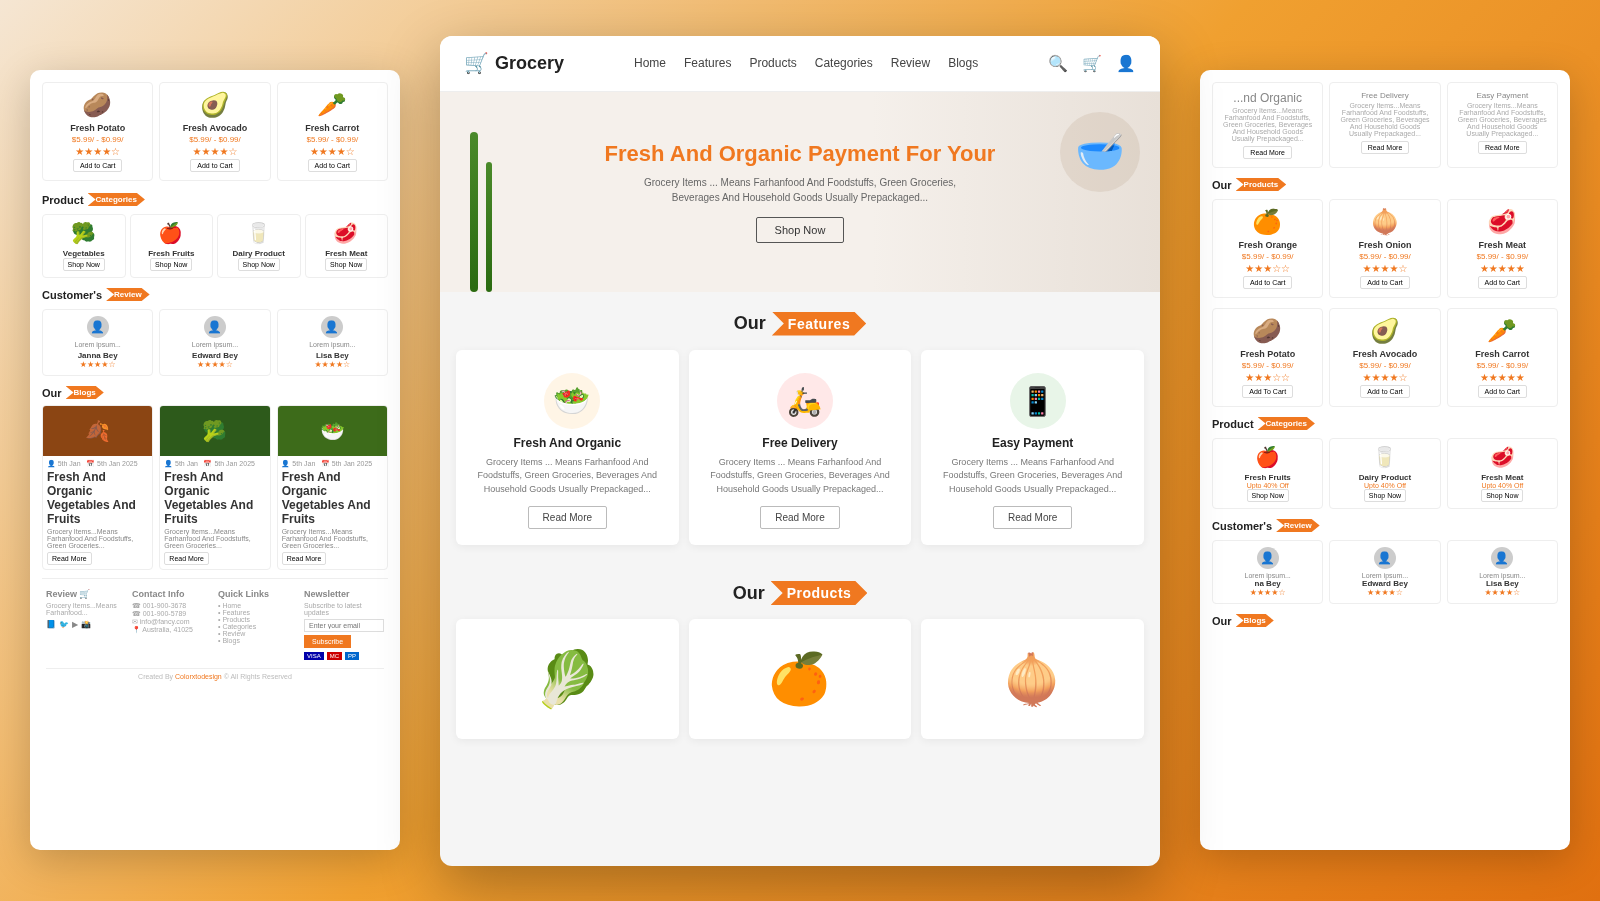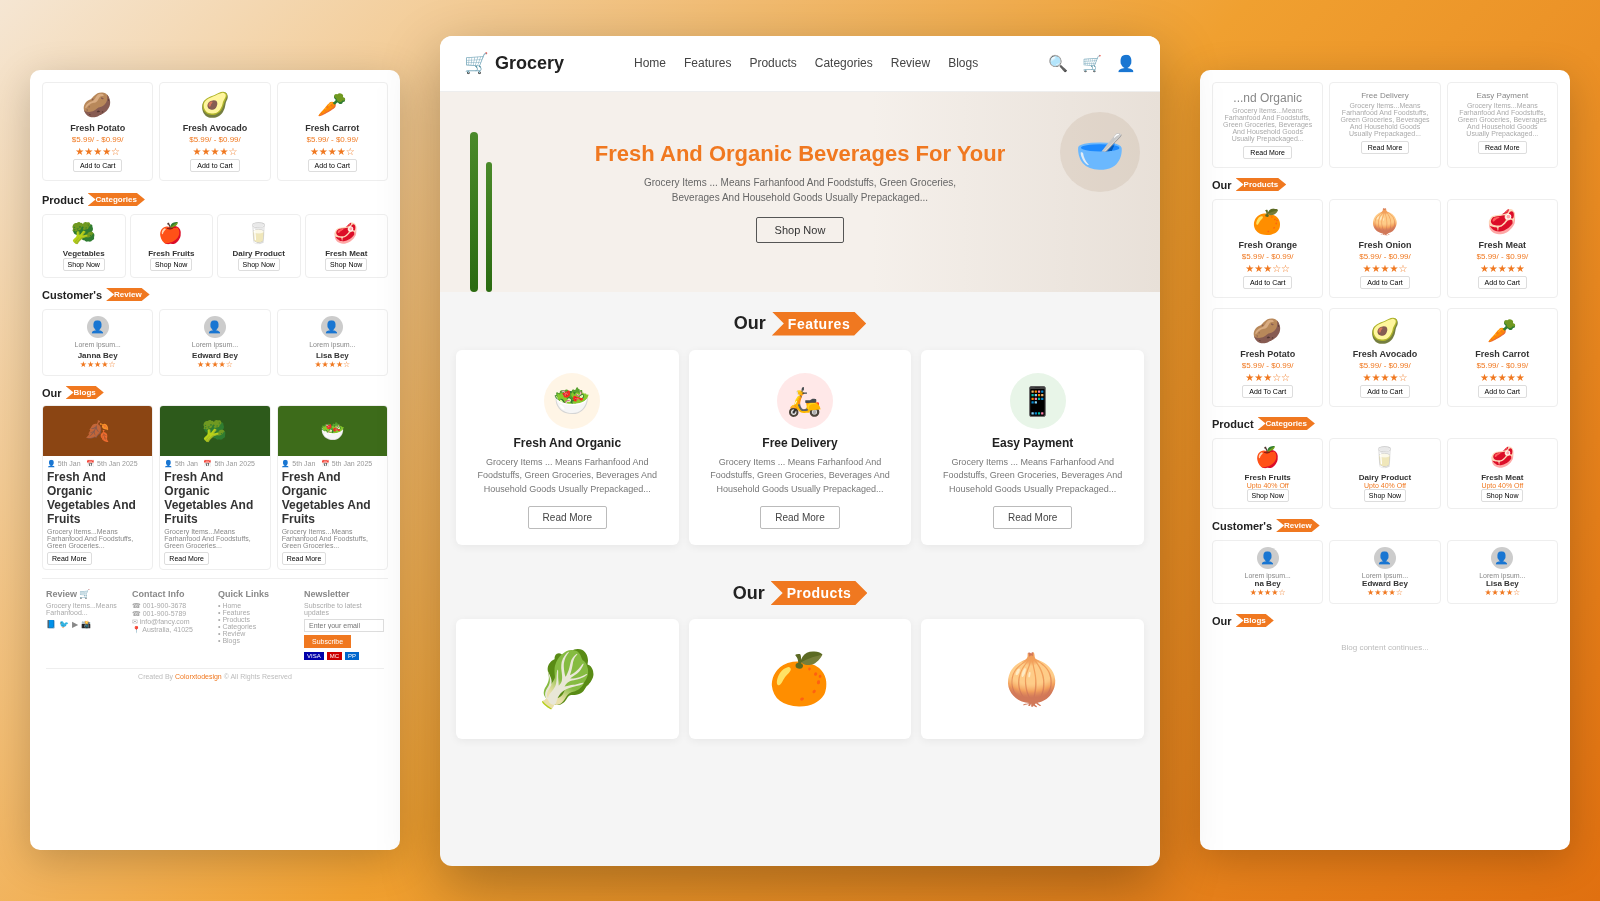--- a/index.html
+++ b/index.html
@@ -656,21 +656,20 @@
         <div style="font-size:7px;color:#888">Lorem ipsum...</div>
         <div class="reviewer-name">Lisa Bey</div>
         <div class="stars" style="font-size:8px">★★★★☆</div>
       </div>
     </div>
 
     <div class="panel-blogs-title">
       <span>Our</span>
       <span class="panel-badge">Blogs</span>
     </div>
-    <div style="font-size:8px;color:#bbb;text-align:center;padding:10px">Blog content continues...</div>
   </div>
 </div>
 
 <div class="main-panel">
 
   <nav class="nav">
     <div class="nav-logo">
       <span class="cart-icon">🛒</span>
       <span>Grocery</span>
     </div>
@@ -689,21 +688,21 @@
     </div>
   </nav>
 
   <div class="hero">
     <div class="hero-veggies">
       <div class="green-stalk"></div>
       <div class="green-stalk" style="height:130px;margin-left:8px;width:6px"></div>
     </div>
     <div class="hero-text">
       <h1>
-        <span>Fresh And </span><span style="color:#f07820">Organic</span><span> Beverages For Your</span>
+        <span>Fresh And </span><span style="color:#f07820">Organic</span><span> Payment For Your</span>
       </h1>
       <p>Grocery Items ... Means Farhanfood And Foodstuffs, Green Groceries, Beverages And Household Goods Usually Prepackaged...</p>
       <button class="shop-now-btn">Shop Now</button>
     </div>
 
     <div style="position:absolute;right:20px;top:20px;width:80px;height:80px;border-radius:50%;background:rgba(200,180,160,0.3);display:flex;align-items:center;justify-content:center;font-size:40px">🥣</div>
   </div>
 
   <div class="features-section">
     <div class="section-header">

